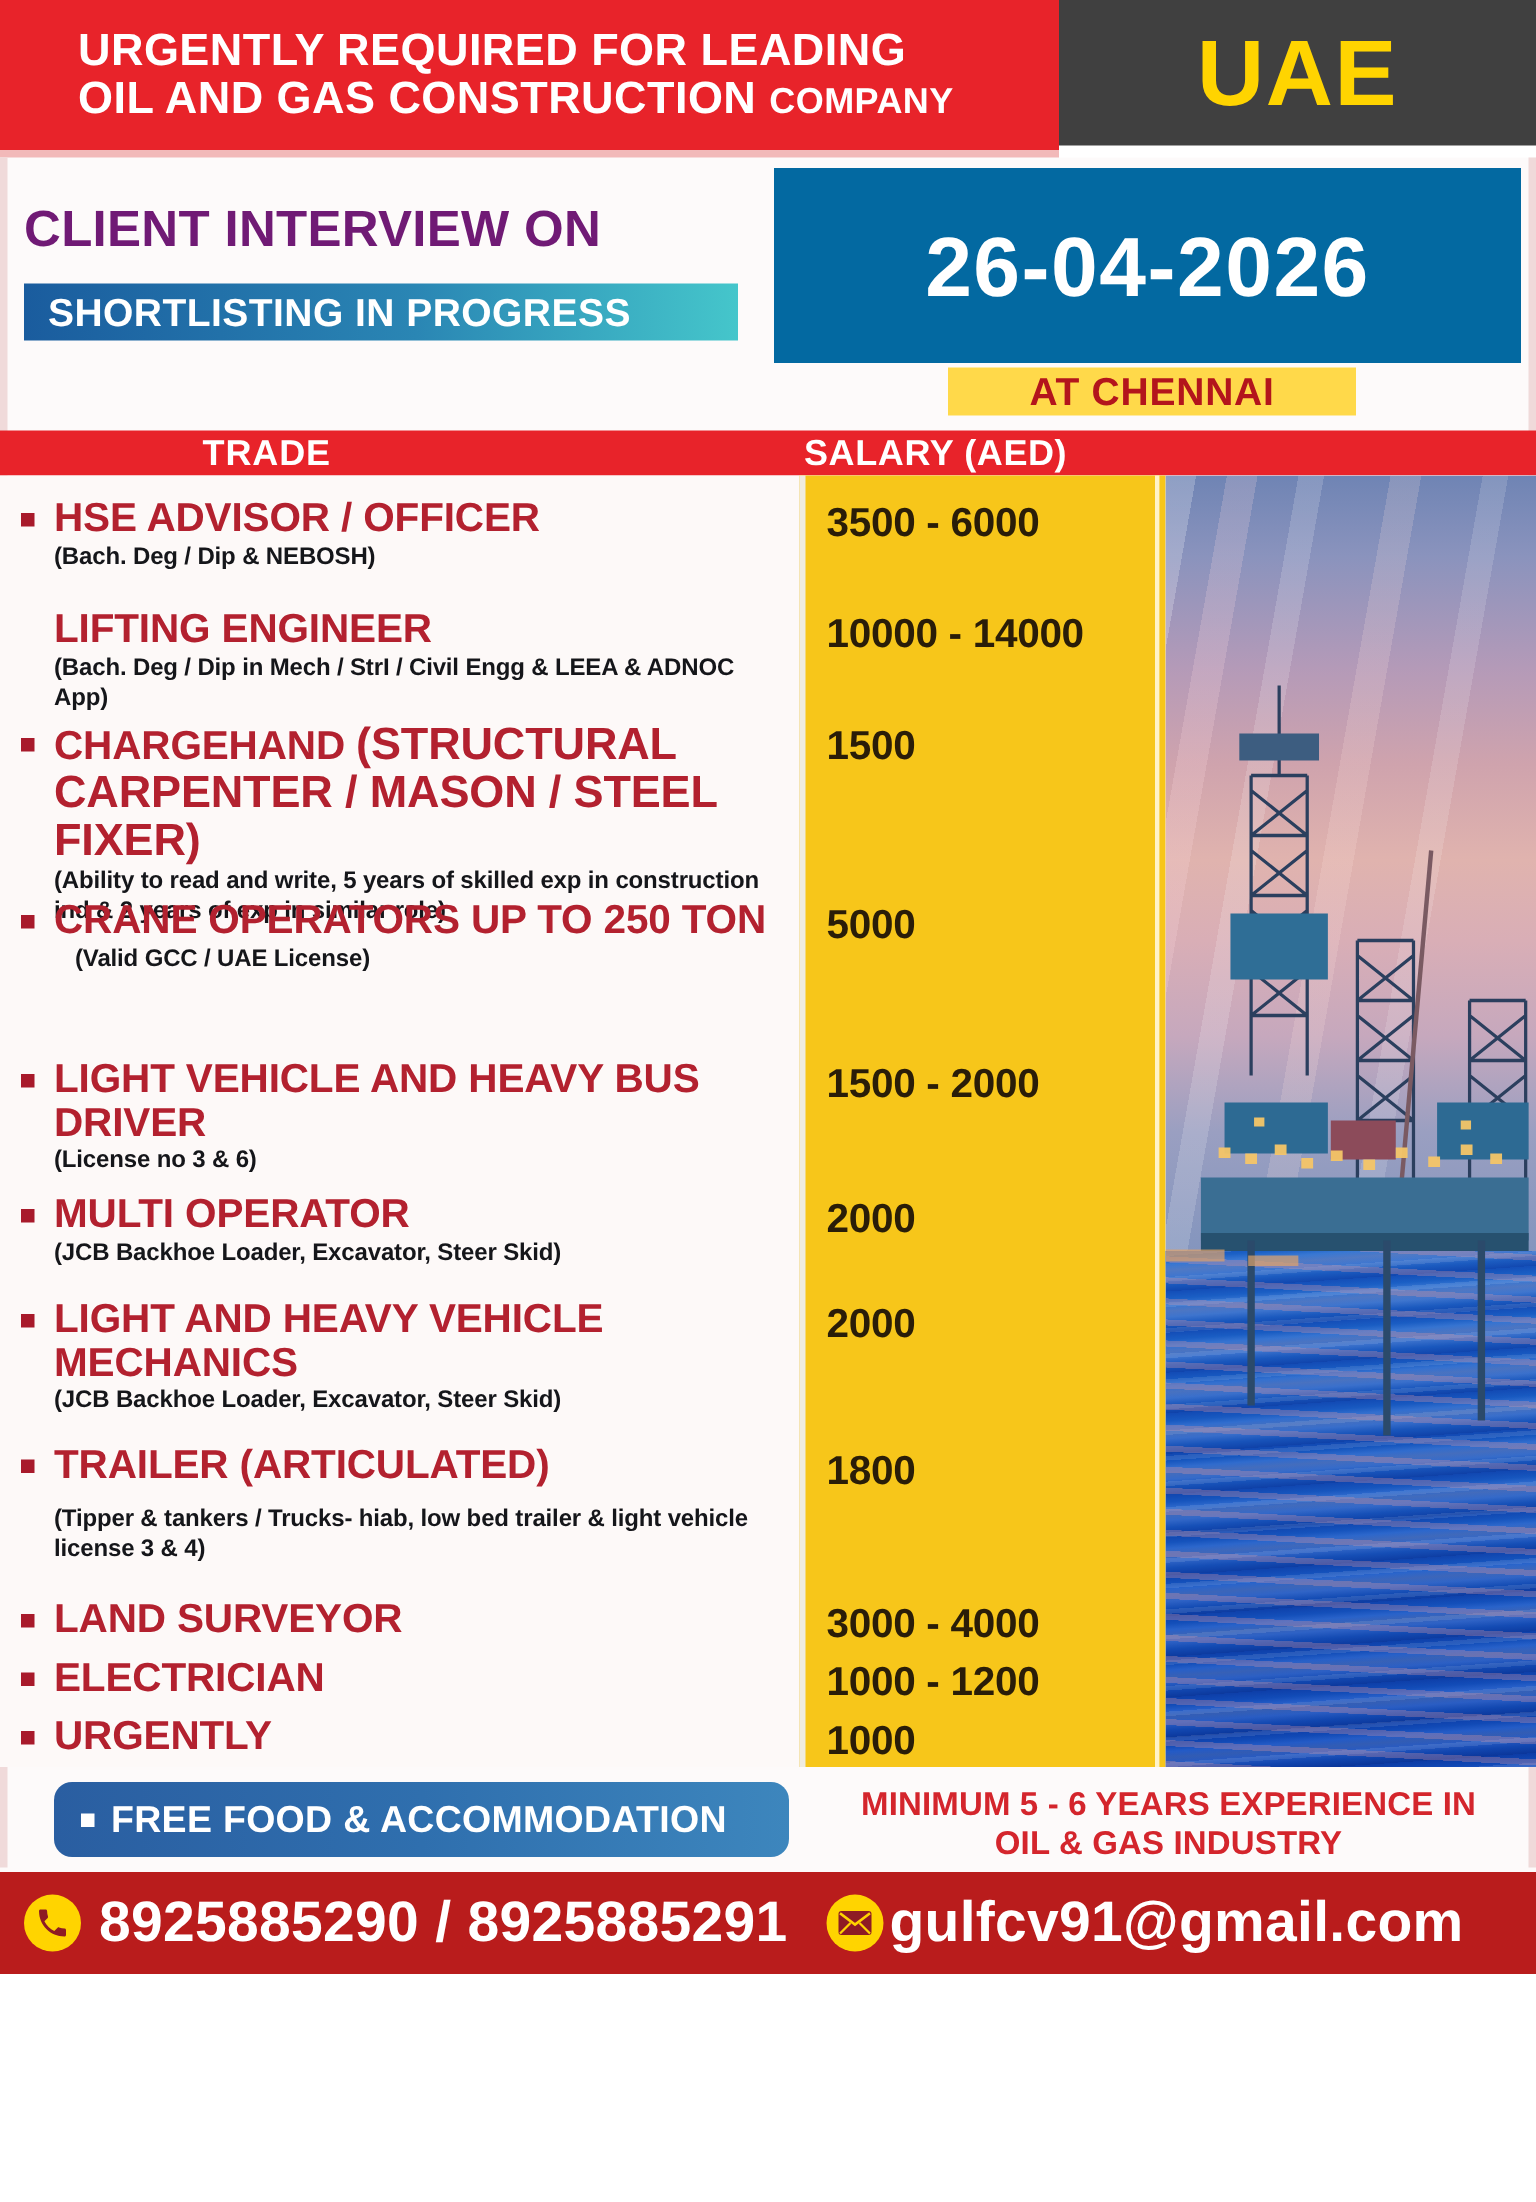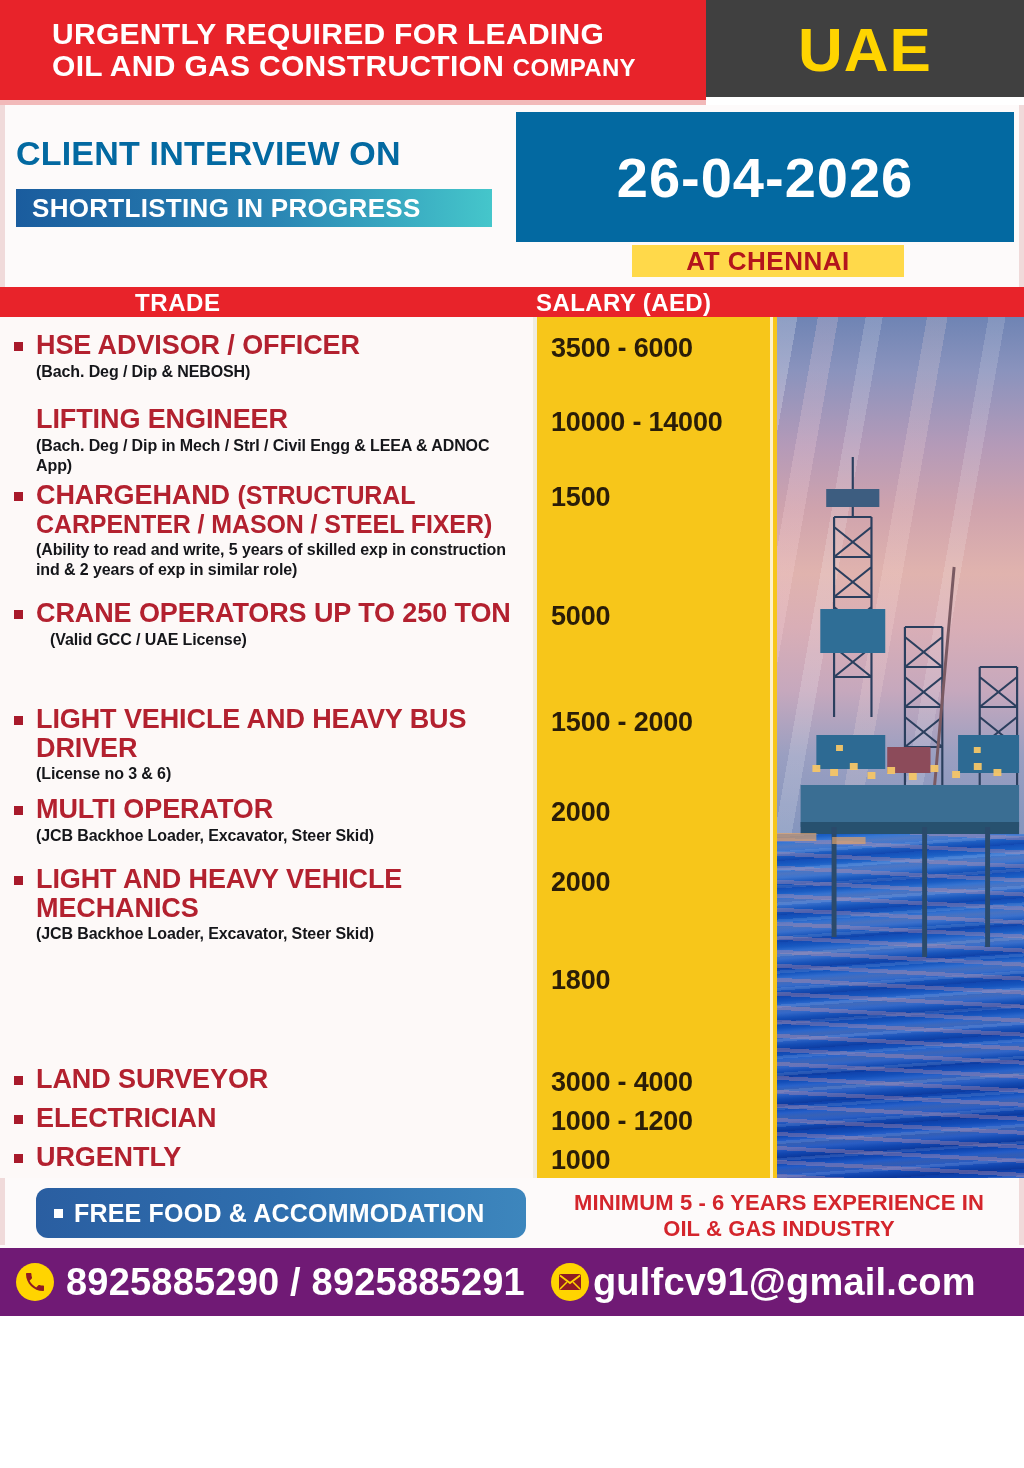--- a/index.html
+++ b/index.html
@@ -42,21 +42,21 @@
     background: #f2b9b9;
   }
   .hdr-under-right {
     position: absolute; left: 706px; top: 97px; width: 318px; height: 8px;
     background: #ffffff;
   }
 
   
   .ci-title {
     position: absolute; left: 16px; top: 134px;
-    font-size: 34px; font-weight: bold; color: #0369a1; letter-spacing: .2px;
+    font-size: 34px; font-weight: bold; color: #701a75; letter-spacing: .2px;
   }
   .shortlist {
     position: absolute; left: 16px; top: 189px; width: 476px; height: 38px;
     background: linear-gradient(90deg, #1a5c9e 0%, #2a86b4 55%, #45c6cb 100%);
     display: flex; align-items: center; padding-left: 16px;
     color: #ffffff; font-size: 26px; font-weight: bold; letter-spacing: .3px;
   }
   .datebox {
     position: absolute; left: 516px; top: 112px; width: 498px; height: 130px;
     background: #0369a1;
@@ -150,21 +150,21 @@
   .bullet {
     position: absolute; left: 0; top: 11px;
     width: 9px; height: 9px; background: #a81a2b;
   }
   .tname {
     margin-left: 22px;
     color: #b3212f; font-size: 27px; font-weight: bold;
     line-height: 1.06; letter-spacing: -.1px;
   }
   .tname.nobul { margin-left: 22px; }
-  .tname .sub-caps { font-size: 25px; }
+  .tname .sub-caps { font-size: 30px; }
   .tdesc {
     margin-left: 22px; margin-top: 2px;
     color: #15161a; font-size: 16px; font-weight: bold;
     line-height: 1.25; letter-spacing: -.1px;
   }
 
   
   .srow {
     position: absolute; left: 18px; width: 225px;
     color: #2a1d08; font-size: 27px; font-weight: bold; letter-spacing: -.2px;
@@ -183,21 +183,21 @@
     display: inline-block;
   }
   .exp {
     position: absolute; left: 534px; top: 1190px; width: 490px;
     text-align: center; color: #d4252c; font-size: 22px; font-weight: bold;
     line-height: 1.2; letter-spacing: .1px;
   }
 
   .contact {
     position: absolute; left: 0; top: 1248px; width: 1024px; height: 68px;
-    background: #701a75;
+    background: #b91c1c;
     display: flex; align-items: center;
   }
   .ico {
     width: 38px; height: 38px; border-radius: 50%;
     background: #ffd400;
     display: inline-flex; align-items: center; justify-content: center;
     flex: 0 0 auto;
   }
   .ico svg { display: block; }
   .phone-txt {
@@ -329,20 +329,25 @@
       <div class="tname">MULTI OPERATOR</div>
       <div class="tdesc">(JCB Backhoe Loader, Excavator, Steer Skid)</div>
     </div>
 
     <div class="trow" style="top:548px">
       <span class="bullet"></span>
       <div class="tname">LIGHT AND HEAVY VEHICLE MECHANICS</div>
       <div class="tdesc">(JCB Backhoe Loader, Excavator, Steer Skid)</div>
     </div>
 
+    <div class="trow" style="top:645px">
+      <span class="bullet"></span>
+      <div class="tname">TRAILER (ARTICULATED)</div>
+      <div class="tdesc" style="margin-top:12px">(Tipper &amp; tankers / Trucks- hiab, low bed trailer &amp; light vehicle license 3 &amp; 4)</div>
+    </div>
 
     <div class="trow" style="top:748px">
       <span class="bullet"></span>
       <div class="tname">LAND SURVEYOR</div>
     </div>
 
     <div class="trow" style="top:787px">
       <span class="bullet"></span>
       <div class="tname">ELECTRICIAN</div>
     </div>

